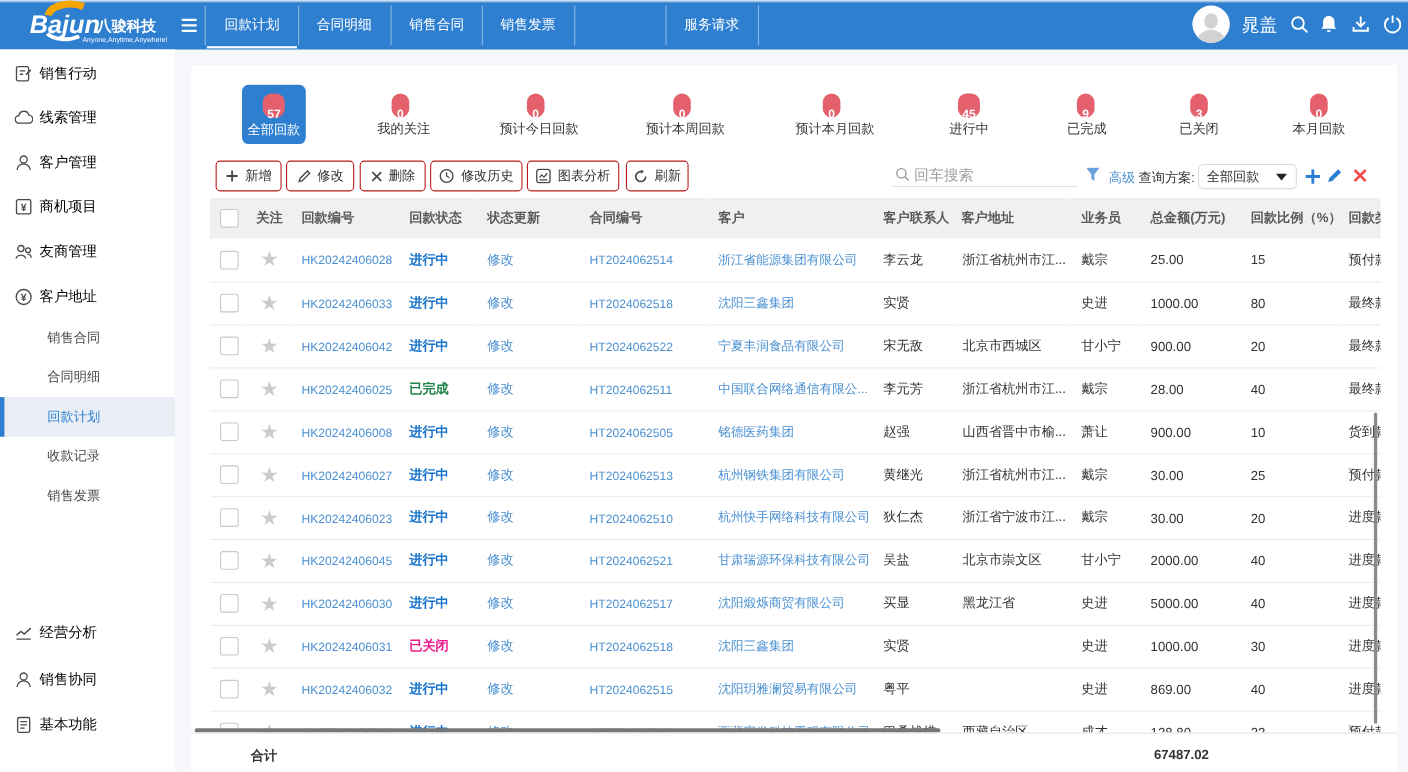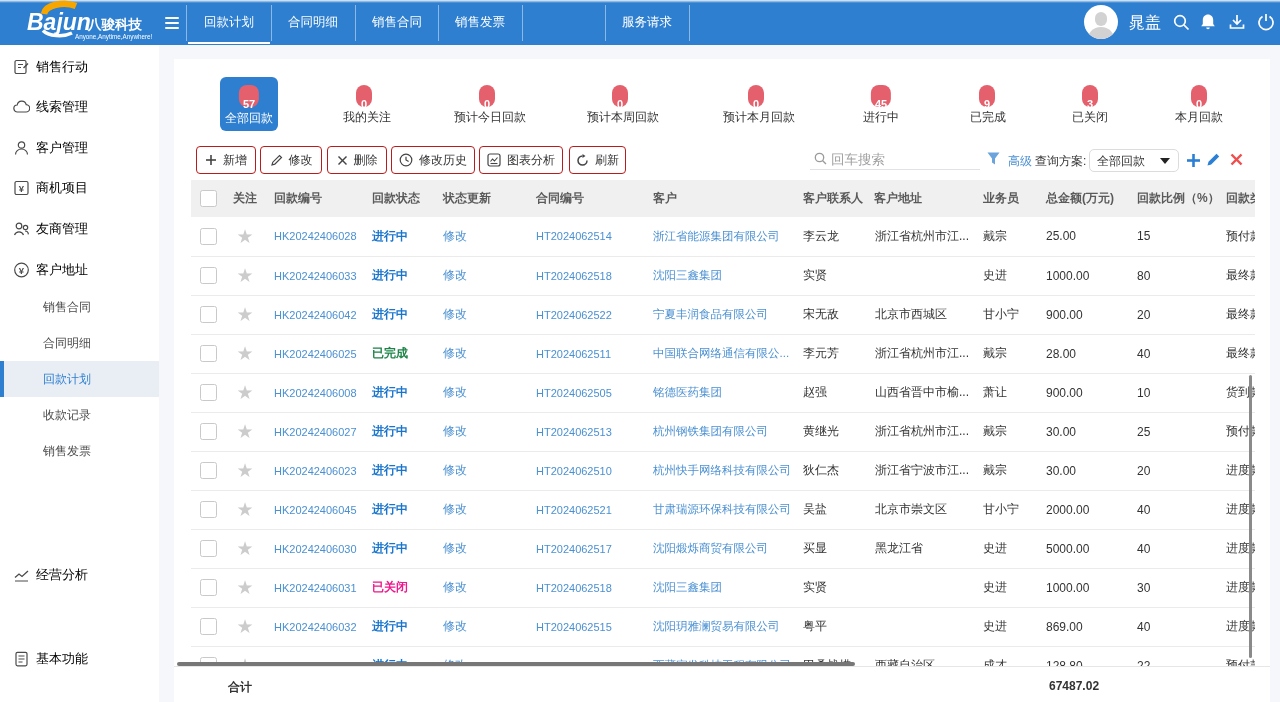--- a/index.html
+++ b/index.html
@@ -180,20 +180,27 @@
     </div>
   <div class="sitem sub" style="top:388px;height:36px">
       <span class="txt">销售发票</span>
     </div>
   <div class="sitem" style="top:509px">
       <svg width="17" height="17" viewBox="0 0 17 17">
         <path d="M2,11 L6,7.5 L9,10 L15,4.5" stroke="#4a4a4a" stroke-width="1.3" fill="none"></path>
         <path d="M2,14.5 L15,14.5" stroke="#4a4a4a" stroke-width="1.2"></path>
       </svg>
       <span class="txt">经营分析</span>
+    </div>
+  <div class="sitem" style="top:552px">
+      <svg width="17" height="17" viewBox="0 0 17 17">
+        <circle cx="8.5" cy="5.5" r="3.2" stroke="#4a4a4a" stroke-width="1.2" fill="none"></circle>
+        <path d="M2.5,15 a6,5.5 0 0 1 12,0" stroke="#4a4a4a" stroke-width="1.2" fill="none"></path>
+      </svg>
+      <span class="txt">销售协同</span>
     </div>
   <div class="sitem" style="top:593px">
       <svg width="17" height="17" viewBox="0 0 17 17">
         <rect x="3" y="1.8" width="11" height="13.5" rx="1.5" stroke="#4a4a4a" stroke-width="1.2" fill="none"></rect>
         <line x1="5.5" y1="5.5" x2="11.5" y2="5.5" stroke="#4a4a4a" stroke-width="1.2"></line>
         <line x1="5.5" y1="8.5" x2="11.5" y2="8.5" stroke="#4a4a4a" stroke-width="1.2"></line>
         <line x1="5.5" y1="11.5" x2="9.5" y2="11.5" stroke="#4a4a4a" stroke-width="1.2"></line>
       </svg>
       <span class="txt">基本功能</span>
     </div>

